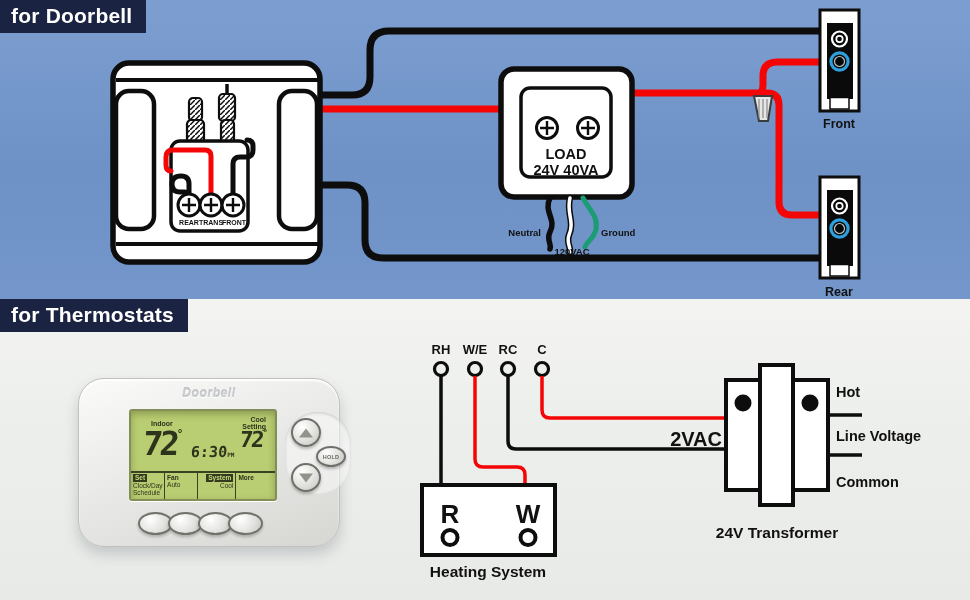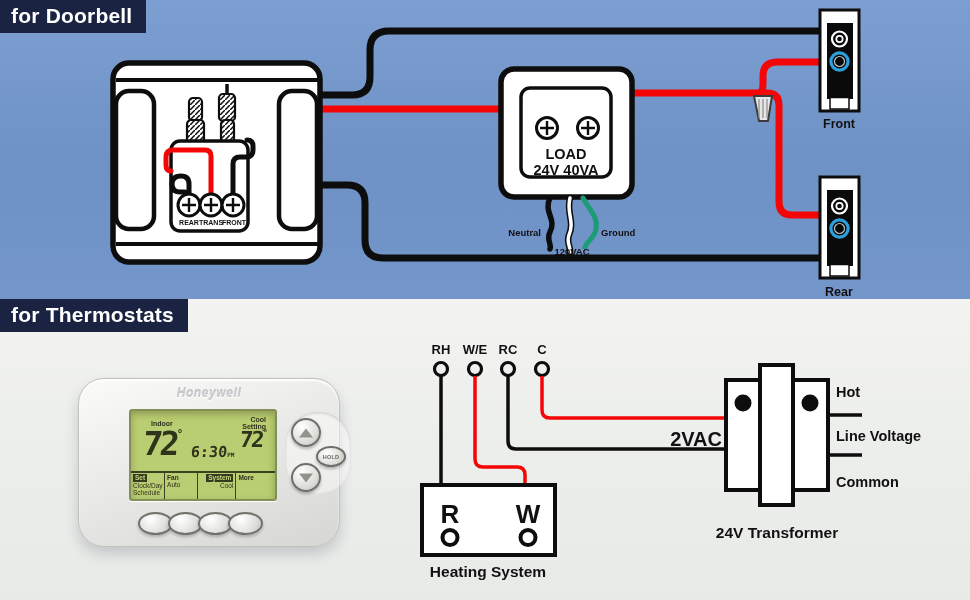--- a/index.html
+++ b/index.html
@@ -228,21 +228,21 @@
         <text x="836" y="487" font-size="14.5" text-anchor="start">Common</text>
         <text x="777" y="538" font-size="15.5" text-anchor="middle">24V Transformer</text>
       </g>
     </g>
   </svg>
 
   <div class="header header-doorbell">for Doorbell</div>
   <div class="header header-thermostats">for Thermostats</div>
 
   <div class="thermostat">
-    <div class="brand">Honeywell</div>
+    <div class="brand">Doorbell</div>
 
     <div class="lcd">
       <div class="lcd-indoor">Indoor</div>
       <div class="lcd-temp-main"><span class="digits">72</span><span class="deg">°</span></div>
       <div class="lcd-time"><span class="digits">6:30</span><span class="ampm">PM</span></div>
       <div class="lcd-cool-label">
         <div>Cool</div>
         <div>Setting</div>
       </div>
       <div class="lcd-temp-cool"><span class="digits">72</span><span class="deg">°</span></div>

